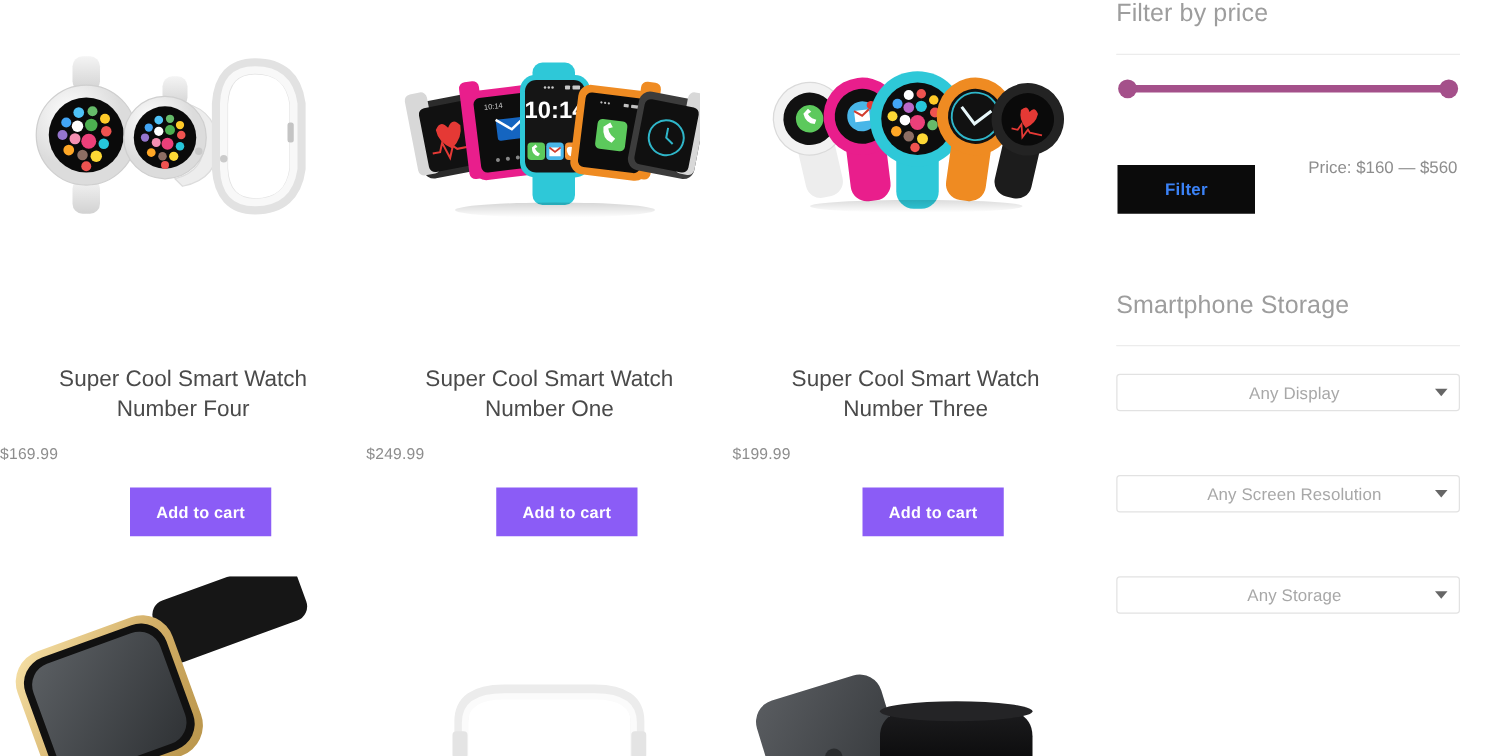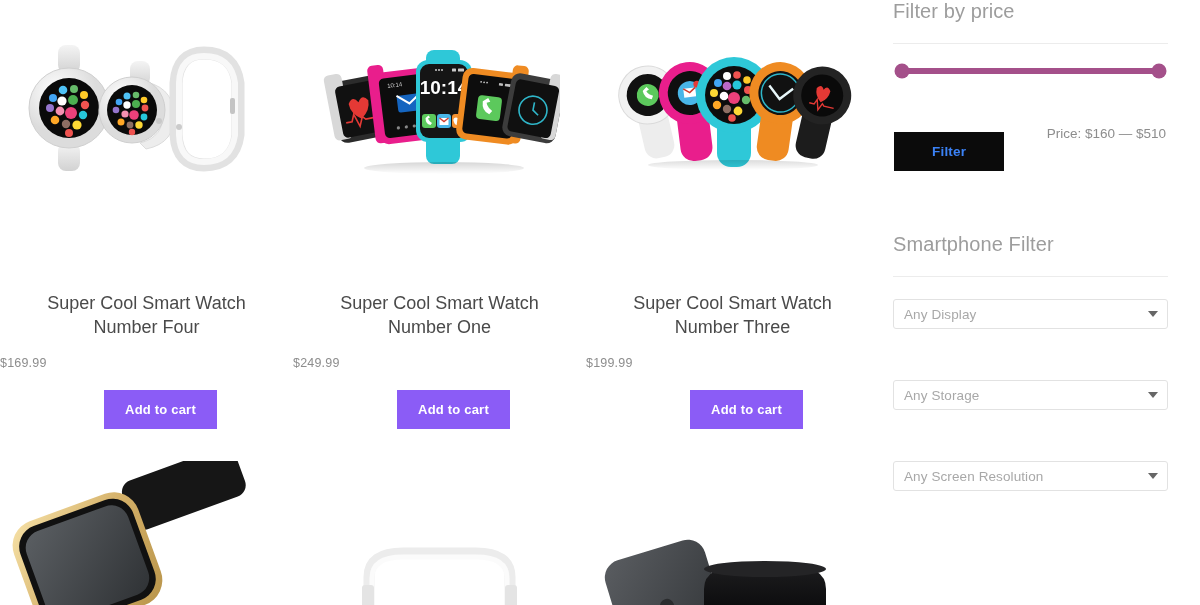--- a/index.html
+++ b/index.html
@@ -101,20 +101,21 @@
   
   .widget2 { margin-top: 62px; }
   .selects { margin-top: 22px; }
   .sel {
     position: relative;
     height: 30px; margin-bottom: 51px;
     border: 1px solid #e2e2e2; border-radius: 3px;
     background: #fff;
     display: flex; align-items: center;
     cursor: pointer;
+    justify-content: center;
   }
   .sel span.lbl {
     font-size: 13.5px; color: #a8a8a8;
     padding-left: 10px; letter-spacing: .1px;
   }
   .caret {
     position: absolute; right: 9px; top: 50%;
     transform: translateY(-50%);
     width: 0; height: 0;
     border-left: 5px solid transparent;
@@ -429,37 +430,37 @@
 
       <div class="slider-wrap">
         <div class="slider">
           <div class="knob left"></div>
           <div class="knob right"></div>
         </div>
       </div>
 
       <div class="filter-row">
         <button class="filter-btn">Filter</button>
-        <span class="price-label">Price: $160 — $510</span>
+        <span class="price-label">Price: $160 — $560</span>
       </div>
     </section>
 
     <section class="widget widget2">
-      <h3 class="wtitle">Smartphone Filter</h3>
+      <h3 class="wtitle">Smartphone Storage</h3>
       <div class="wrule"></div>
 
       <div class="selects">
         <div class="sel">
           <span class="lbl">Any Display</span>
           <span class="caret"></span>
         </div>
         <div class="sel">
+          <span class="lbl">Any Screen Resolution</span>
+          <span class="caret"></span>
+        </div>
+        <div class="sel">
           <span class="lbl">Any Storage</span>
-          <span class="caret"></span>
-        </div>
-        <div class="sel">
-          <span class="lbl">Any Screen Resolution</span>
           <span class="caret"></span>
         </div>
       </div>
     </section>
   </aside>
 </div>
 
 </body></html>

